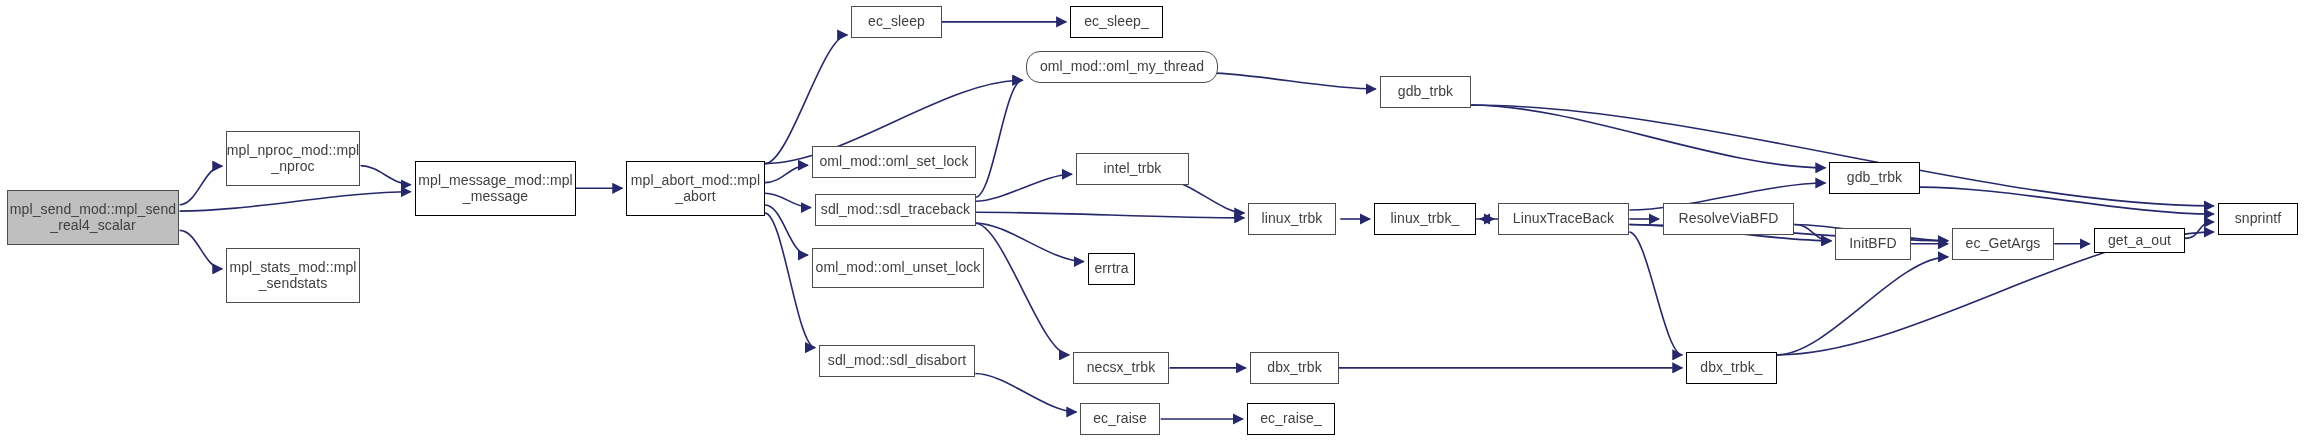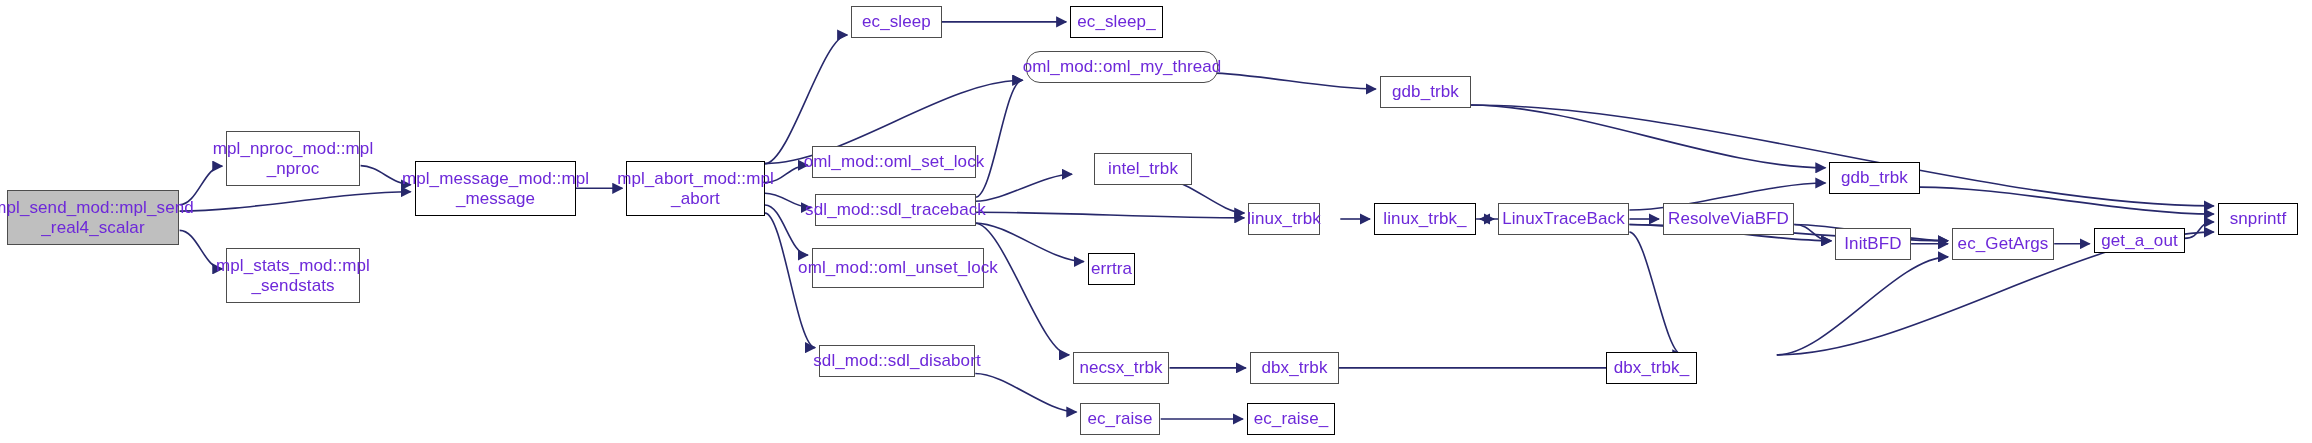--- a/index.html
+++ b/index.html
@@ -20,27 +20,27 @@
     left: 0;
     top: 0;
     width: 2312px;
     height: 443px;
   }
   .node {
     position: absolute;
     box-sizing: border-box;
     border: 1px solid #000000;
     background: #ffffff;
-    color: #6d28d9;
+    color: #404040;
     display: flex;
     align-items: center;
     justify-content: center;
     text-align: center;
     line-height: 1.12;
-    font-size: 17px;
+    font-size: 14px;
     letter-spacing: 0.1px;
     white-space: pre-line;
     z-index: 3;
   }
   .node.highlight {
     background: #bfbfbf;
     border-color: #404040;
   }
   .node.grey-border {
     border-color: #4d4d4d;
@@ -111,31 +111,31 @@
 _message</span></div>
       <div class="node" style="left: 626px; top: 161px; width: 139px; height: 55px;"><span>mpl_abort_mod::mpl
 _abort</span></div>
       <div class="node grey-border" style="left: 851px; top: 6px; width: 91px; height: 32px;"><span>ec_sleep</span></div>
       <div class="node grey-border" style="left: 1026px; top: 51px; width: 192px; height: 32px; border-radius: 14px;"><span>oml_mod::oml_my_thread</span></div>
       <div class="node grey-border" style="left: 812px; top: 146px; width: 164px; height: 32px;"><span>oml_mod::oml_set_lock</span></div>
       <div class="node grey-border" style="left: 815px; top: 194px; width: 161px; height: 32px;"><span>sdl_mod::sdl_traceback</span></div>
       <div class="node grey-border" style="left: 812px; top: 248px; width: 172px; height: 40px;"><span>oml_mod::oml_unset_lock</span></div>
       <div class="node grey-border" style="left: 819px; top: 345px; width: 156px; height: 32px;"><span>sdl_mod::sdl_disabort</span></div>
       <div class="node" style="left: 1070px; top: 6px; width: 93px; height: 32px;"><span>ec_sleep_</span></div>
-      <div class="node grey-border" style="left: 1076px; top: 153px; width: 98px; height: 32px; margin-left: 18px;"><span>intel_trbk</span></div>
+      <div class="node grey-border" style="left: 1076px; top: 153px; width: 113px; height: 32px;"><span>intel_trbk</span></div>
       <div class="node" style="left: 1088px; top: 253px; width: 47px; height: 32px;"><span>errtra</span></div>
       <div class="node grey-border" style="left: 1073px; top: 352px; width: 96px; height: 32px;"><span>necsx_trbk</span></div>
       <div class="node grey-border" style="left: 1080px; top: 403px; width: 80px; height: 32px;"><span>ec_raise</span></div>
       <div class="node grey-border" style="left: 1380px; top: 76px; width: 91px; height: 32px;"><span>gdb_trbk</span></div>
-      <div class="node grey-border" style="left: 1248px; top: 203px; width: 72px; height: 32px;"><span>linux_trbk</span></div>
+      <div class="node grey-border" style="left: 1248px; top: 203px; width: 88px; height: 32px;"><span>linux_trbk</span></div>
       <div class="node grey-border" style="left: 1250px; top: 352px; width: 89px; height: 32px;"><span>dbx_trbk</span></div>
       <div class="node" style="left: 1247px; top: 403px; width: 88px; height: 32px; align-items: center;"><span>ec_raise_</span></div>
       <div class="node" style="left: 1374px; top: 203px; width: 102px; height: 32px;"><span>linux_trbk_</span></div>
       <div class="node grey-border" style="left: 1498px; top: 203px; width: 131px; height: 32px;"><span>LinuxTraceBack</span></div>
       <div class="node grey-border" style="left: 1663px; top: 203px; width: 131px; height: 32px;"><span>ResolveViaBFD</span></div>
       <div class="node" style="left: 1829px; top: 162px; width: 91px; height: 32px;"><span>gdb_trbk</span></div>
       <div class="node grey-border" style="left: 1835px; top: 228px; width: 76px; height: 32px;"><span>InitBFD</span></div>
       <div class="node grey-border" style="left: 1952px; top: 228px; width: 102px; height: 32px;"><span>ec_GetArgs</span></div>
       <div class="node" style="left: 2094px; top: 228px; width: 91px; height: 25px;"><span>get_a_out</span></div>
-      <div class="node" style="left: 1606px; top: 352px; width: 91px; height: 32px;"><span>dbx_trbk_</span></div>
+      <div class="node" style="left: 1686px; top: 352px; width: 91px; height: 32px;"><span>dbx_trbk_</span></div>
       <div class="node" style="left: 2218px; top: 203px; width: 80px; height: 32px;"><span>snprintf</span></div>
     </div>
 </div>
 
 </body></html>

